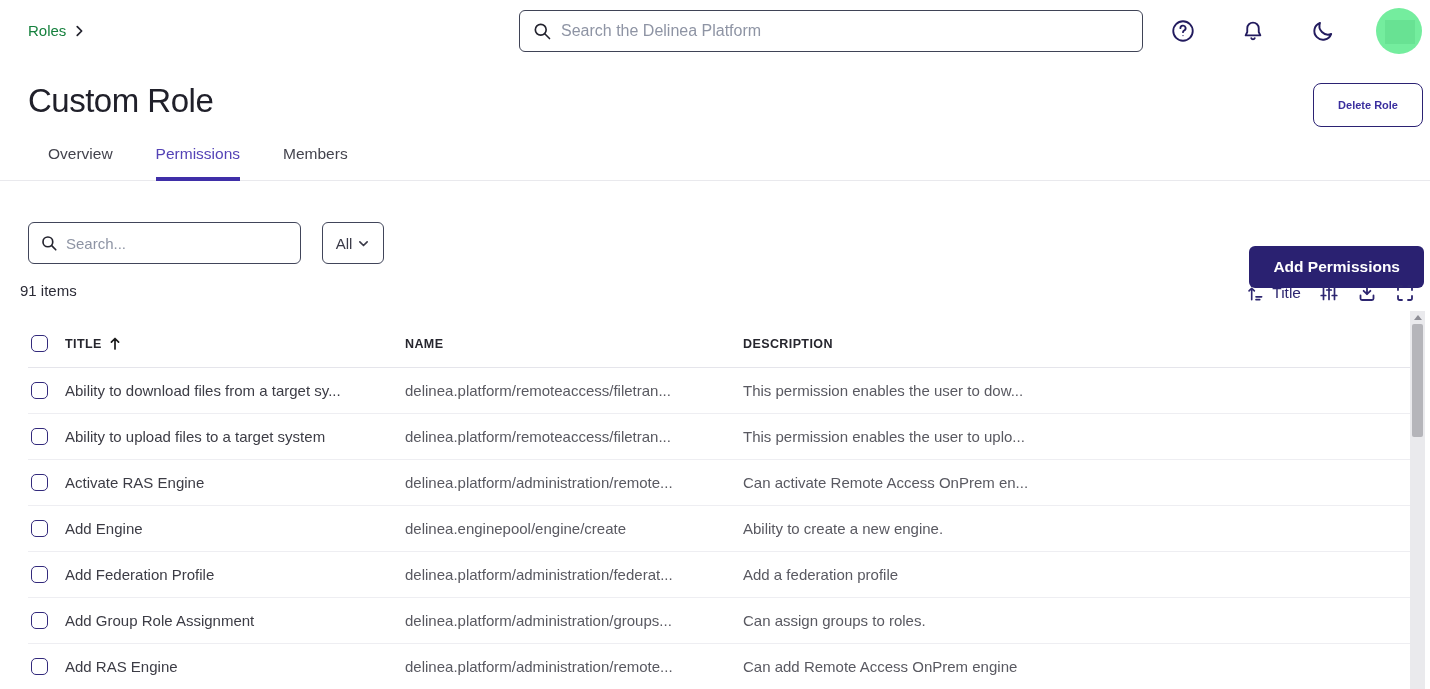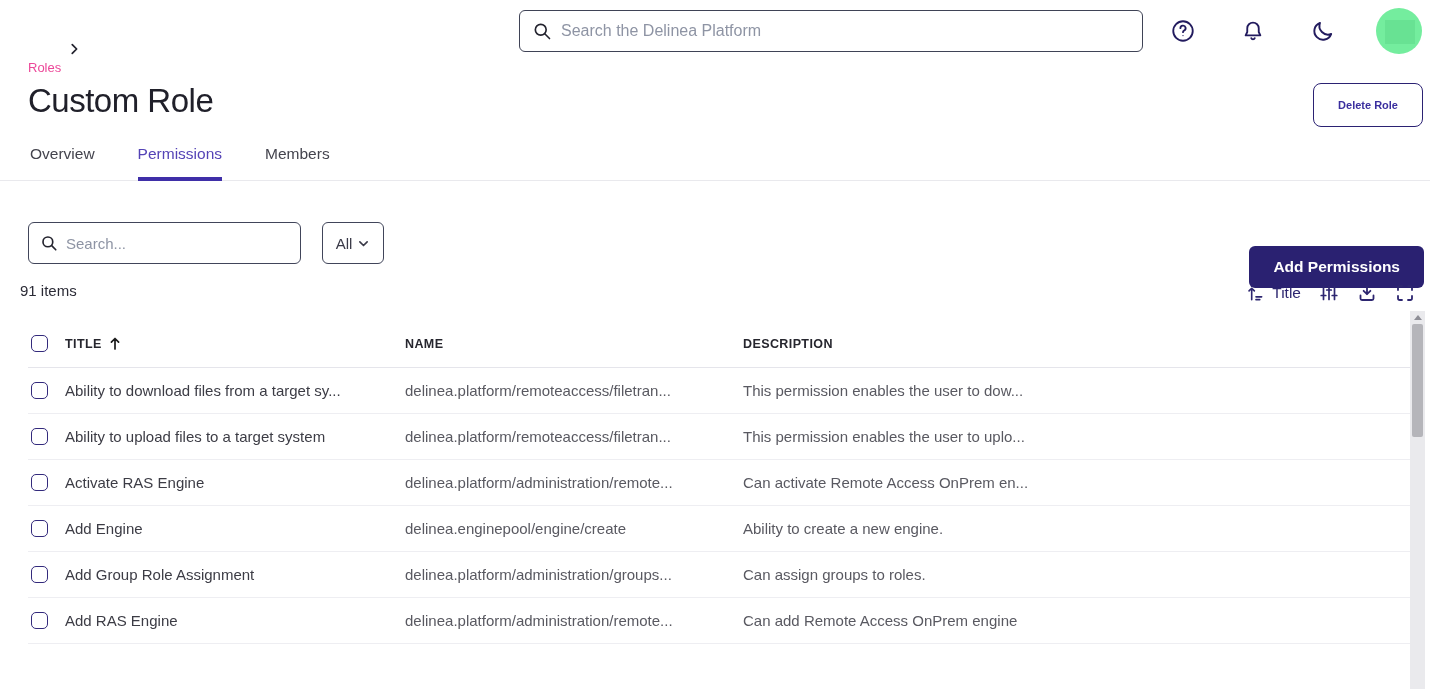--- a/index.html
+++ b/index.html
@@ -2,21 +2,21 @@
 <html><head>
 <meta charset="utf-8">
 <style>
   * { margin:0; padding:0; box-sizing:border-box; }
   html,body { width:1430px; height:689px; overflow:hidden; background:#ffffff;
     font-family:"Liberation Sans", sans-serif; color:#2b2b35; }
   .stage { position:relative; width:1430px; height:689px; background:#fff; }
 
   
   .breadcrumb { position:absolute; left:28px; top:22px; display:flex; align-items:center; gap:6px; }
-  .breadcrumb a { color:#ec4899; font-size:13px; text-decoration:none; cursor:pointer;margin-top:38px; }
+  .breadcrumb a { color:#15803d; font-size:15px; text-decoration:none; cursor:pointer; }
   .crumb-chev { color:#23232e; display:flex; }
 
   .global-search { position:absolute; left:519px; top:10px; width:624px; height:42px;
     border:1px solid #3f4356; border-radius:6px; display:flex; align-items:center; padding:0 12px; gap:9px; background:#fff; }
   .global-search svg { color:#23232e; flex:0 0 auto; }
   .global-search input { border:none; outline:none; flex:1; font-size:16px;
     font-family:"Liberation Sans", sans-serif; color:#2b2b35; background:transparent; }
   .global-search input::placeholder { color:#8e94a4; }
 
   .top-actions { position:absolute; right:8px; top:8px; display:flex; align-items:center; gap:36px; }
@@ -27,21 +27,21 @@
 
   
   .page-title { position:absolute; left:28px; top:82px; font-size:33px; font-weight:400;
     letter-spacing:-0.5px; color:#20202a; }
   .btn-outline { position:absolute; right:7px; top:83px; height:44px; padding:0 24px;
     background:#fff; border:1px solid #2b2273; border-radius:8px; color:#3a2e9e;
     font-size:11px; font-weight:700; font-family:"Liberation Sans", sans-serif; cursor:pointer; }
 
   
   .tabs { position:absolute; left:0; top:140px; width:1430px; height:41px;
-    border-bottom:1px solid #e9e9ed; display:flex; gap:43px; padding-left:30px; }
+    border-bottom:1px solid #e9e9ed; display:flex; gap:43px; padding-left:48px; }
   .tab { font-size:15.5px; color:#44444e; display:flex; align-items:flex-start; padding-top:5px;
     position:relative; cursor:pointer; }
   .tab.active { color:#5443b6; }
   .tab.active::after { content:""; position:absolute; left:0; right:0; bottom:-1px; height:4px; background:#3f2fa8; }
 
   
   .filter-search { position:absolute; left:28px; top:222px; width:273px; height:42px;
     border:1px solid #41455a; border-radius:6px; display:flex; align-items:center; padding:0 11px; gap:8px; background:#fff; }
   .filter-search svg { color:#23232e; }
   .filter-search input { border:none; outline:none; flex:1; font-size:15px;
@@ -236,20 +236,28 @@
           <span class="checkbox"></span>
         </div>
       <div class="col-title cell title">Add Engine</div>
       <div class="col-name cell dim">delinea.enginepool/engine/create</div>
       <div class="col-desc cell dim">Ability to create a new engine.</div>
     </div>
     <div class="trow">
       <div class="col-check">
           <span class="checkbox"></span>
         </div>
+      <div class="col-title cell title">Add Federation Profile</div>
+      <div class="col-name cell dim">delinea.platform/administration/federat...</div>
+      <div class="col-desc cell dim">Add a federation profile</div>
+    </div>
+    <div class="trow">
+      <div class="col-check">
+          <span class="checkbox"></span>
+        </div>
       <div class="col-title cell title">Add Group Role Assignment</div>
       <div class="col-name cell dim">delinea.platform/administration/groups...</div>
       <div class="col-desc cell dim">Can assign groups to roles.</div>
     </div>
     <div class="trow">
       <div class="col-check">
           <span class="checkbox"></span>
         </div>
       <div class="col-title cell title">Add RAS Engine</div>
       <div class="col-name cell dim">delinea.platform/administration/remote...</div>

